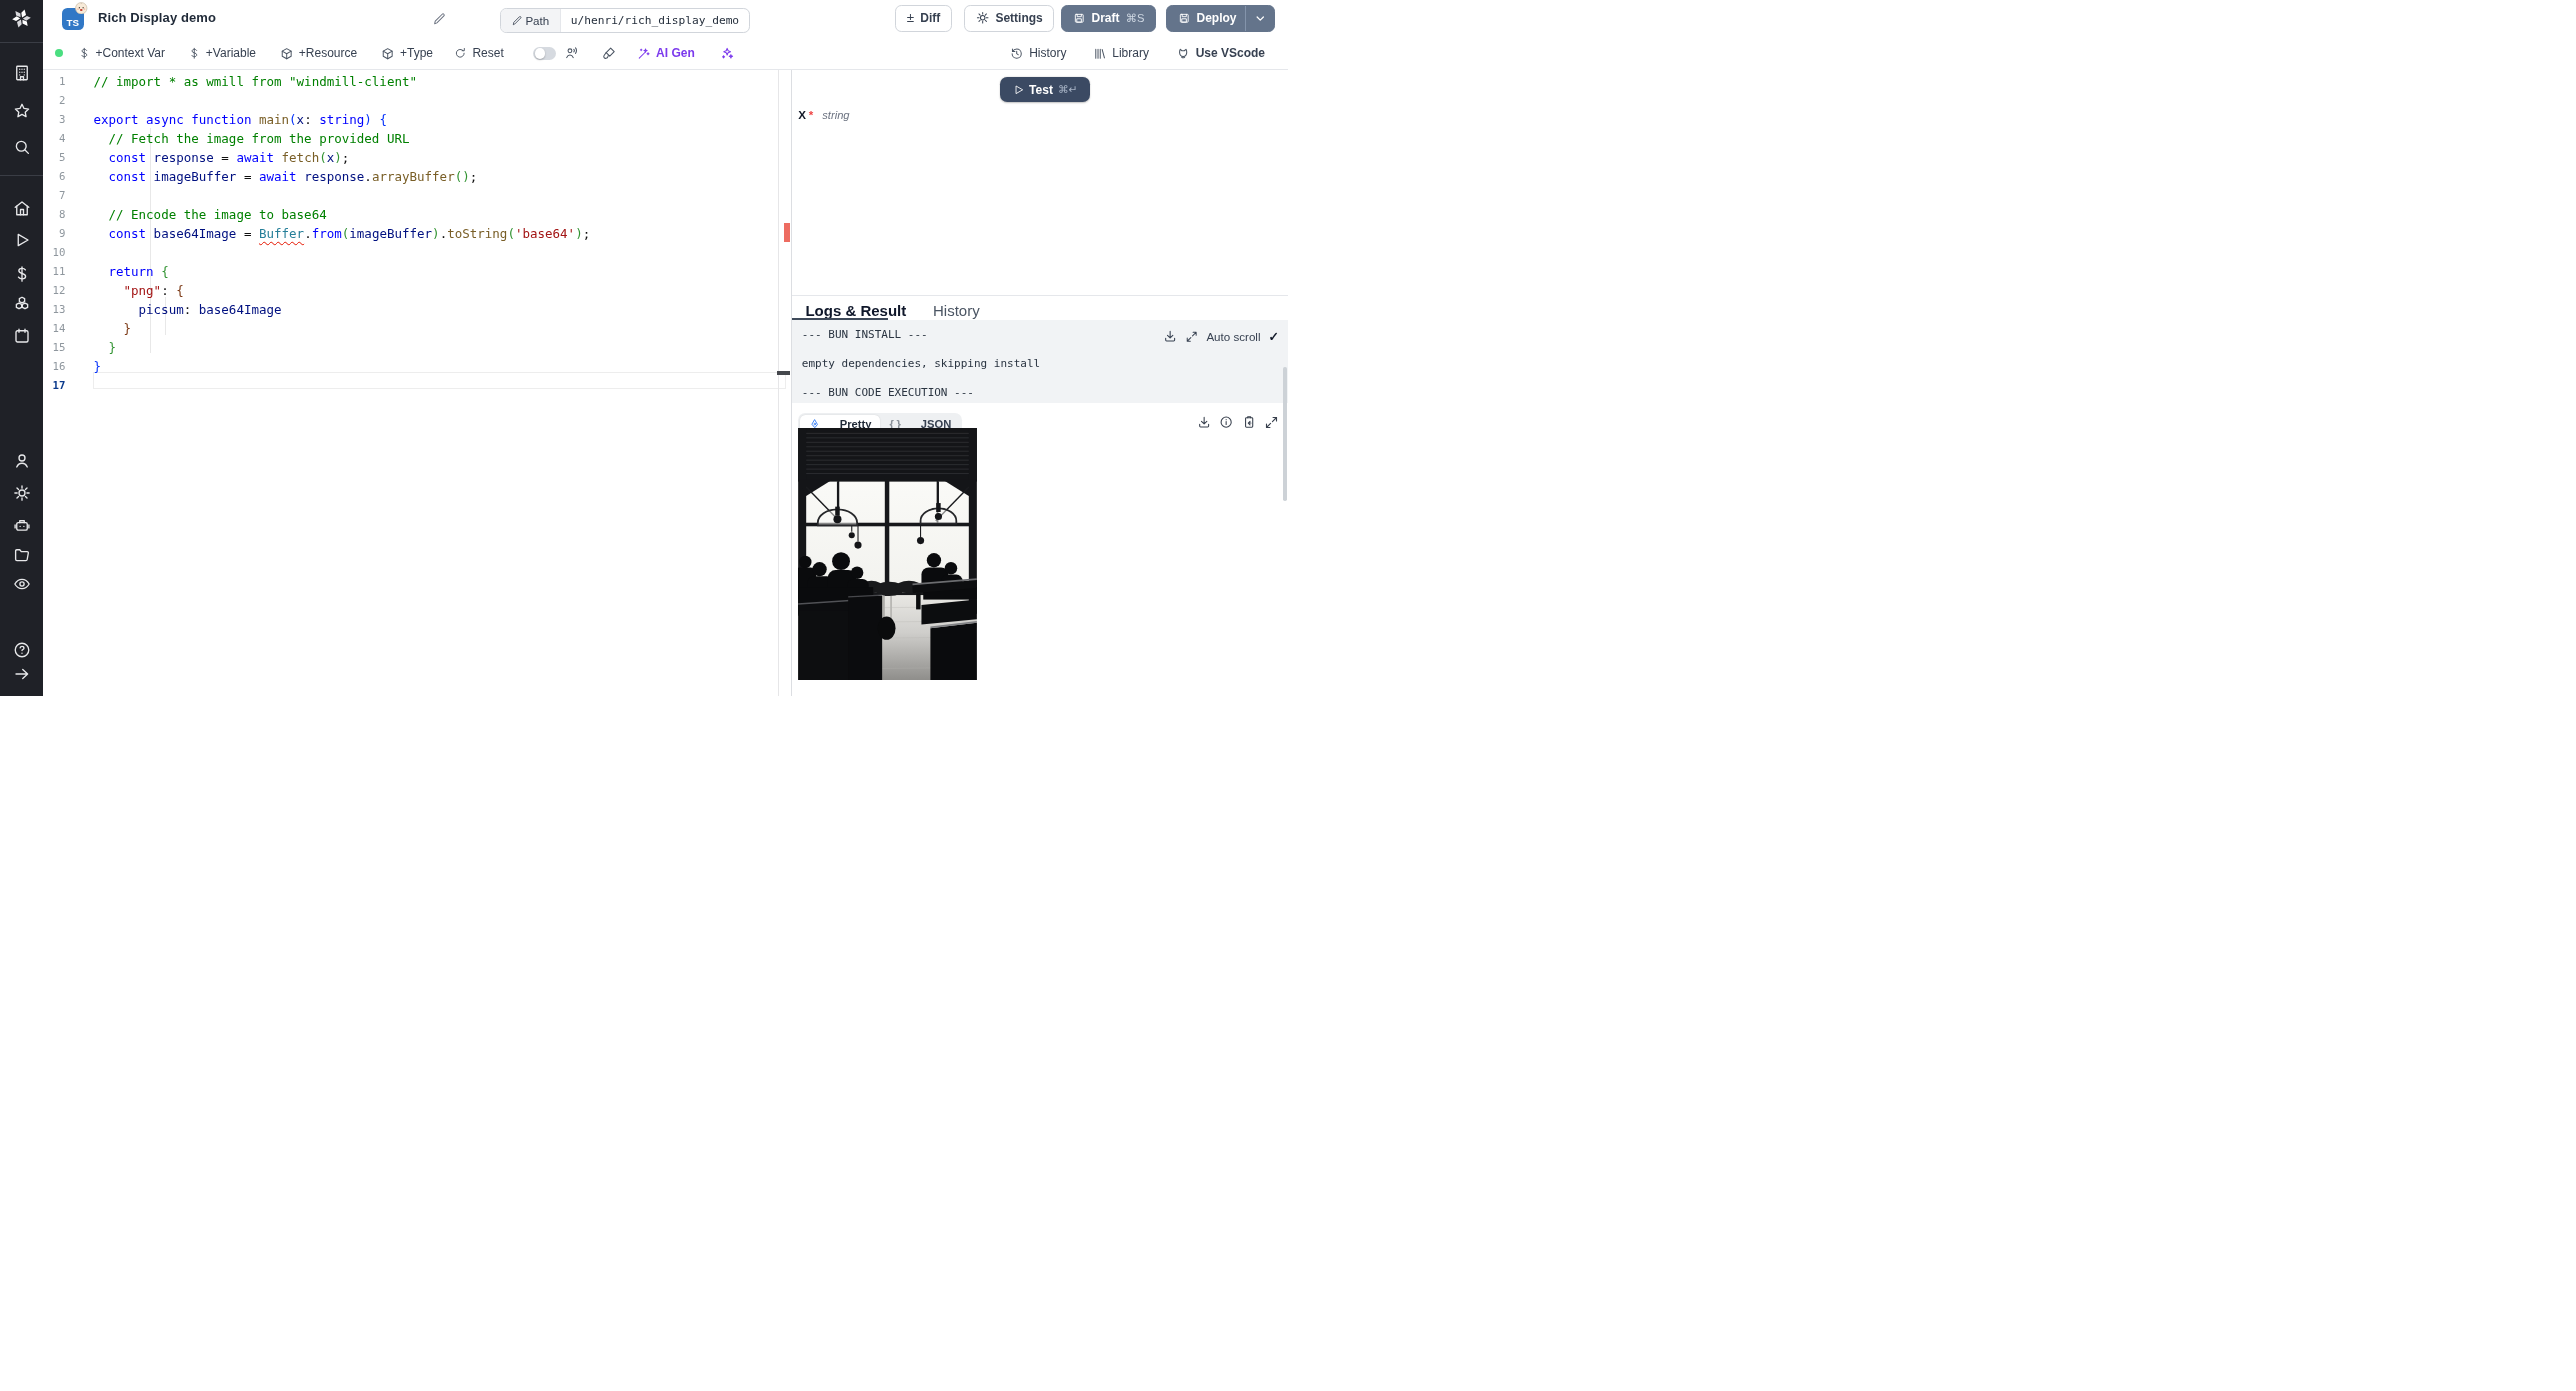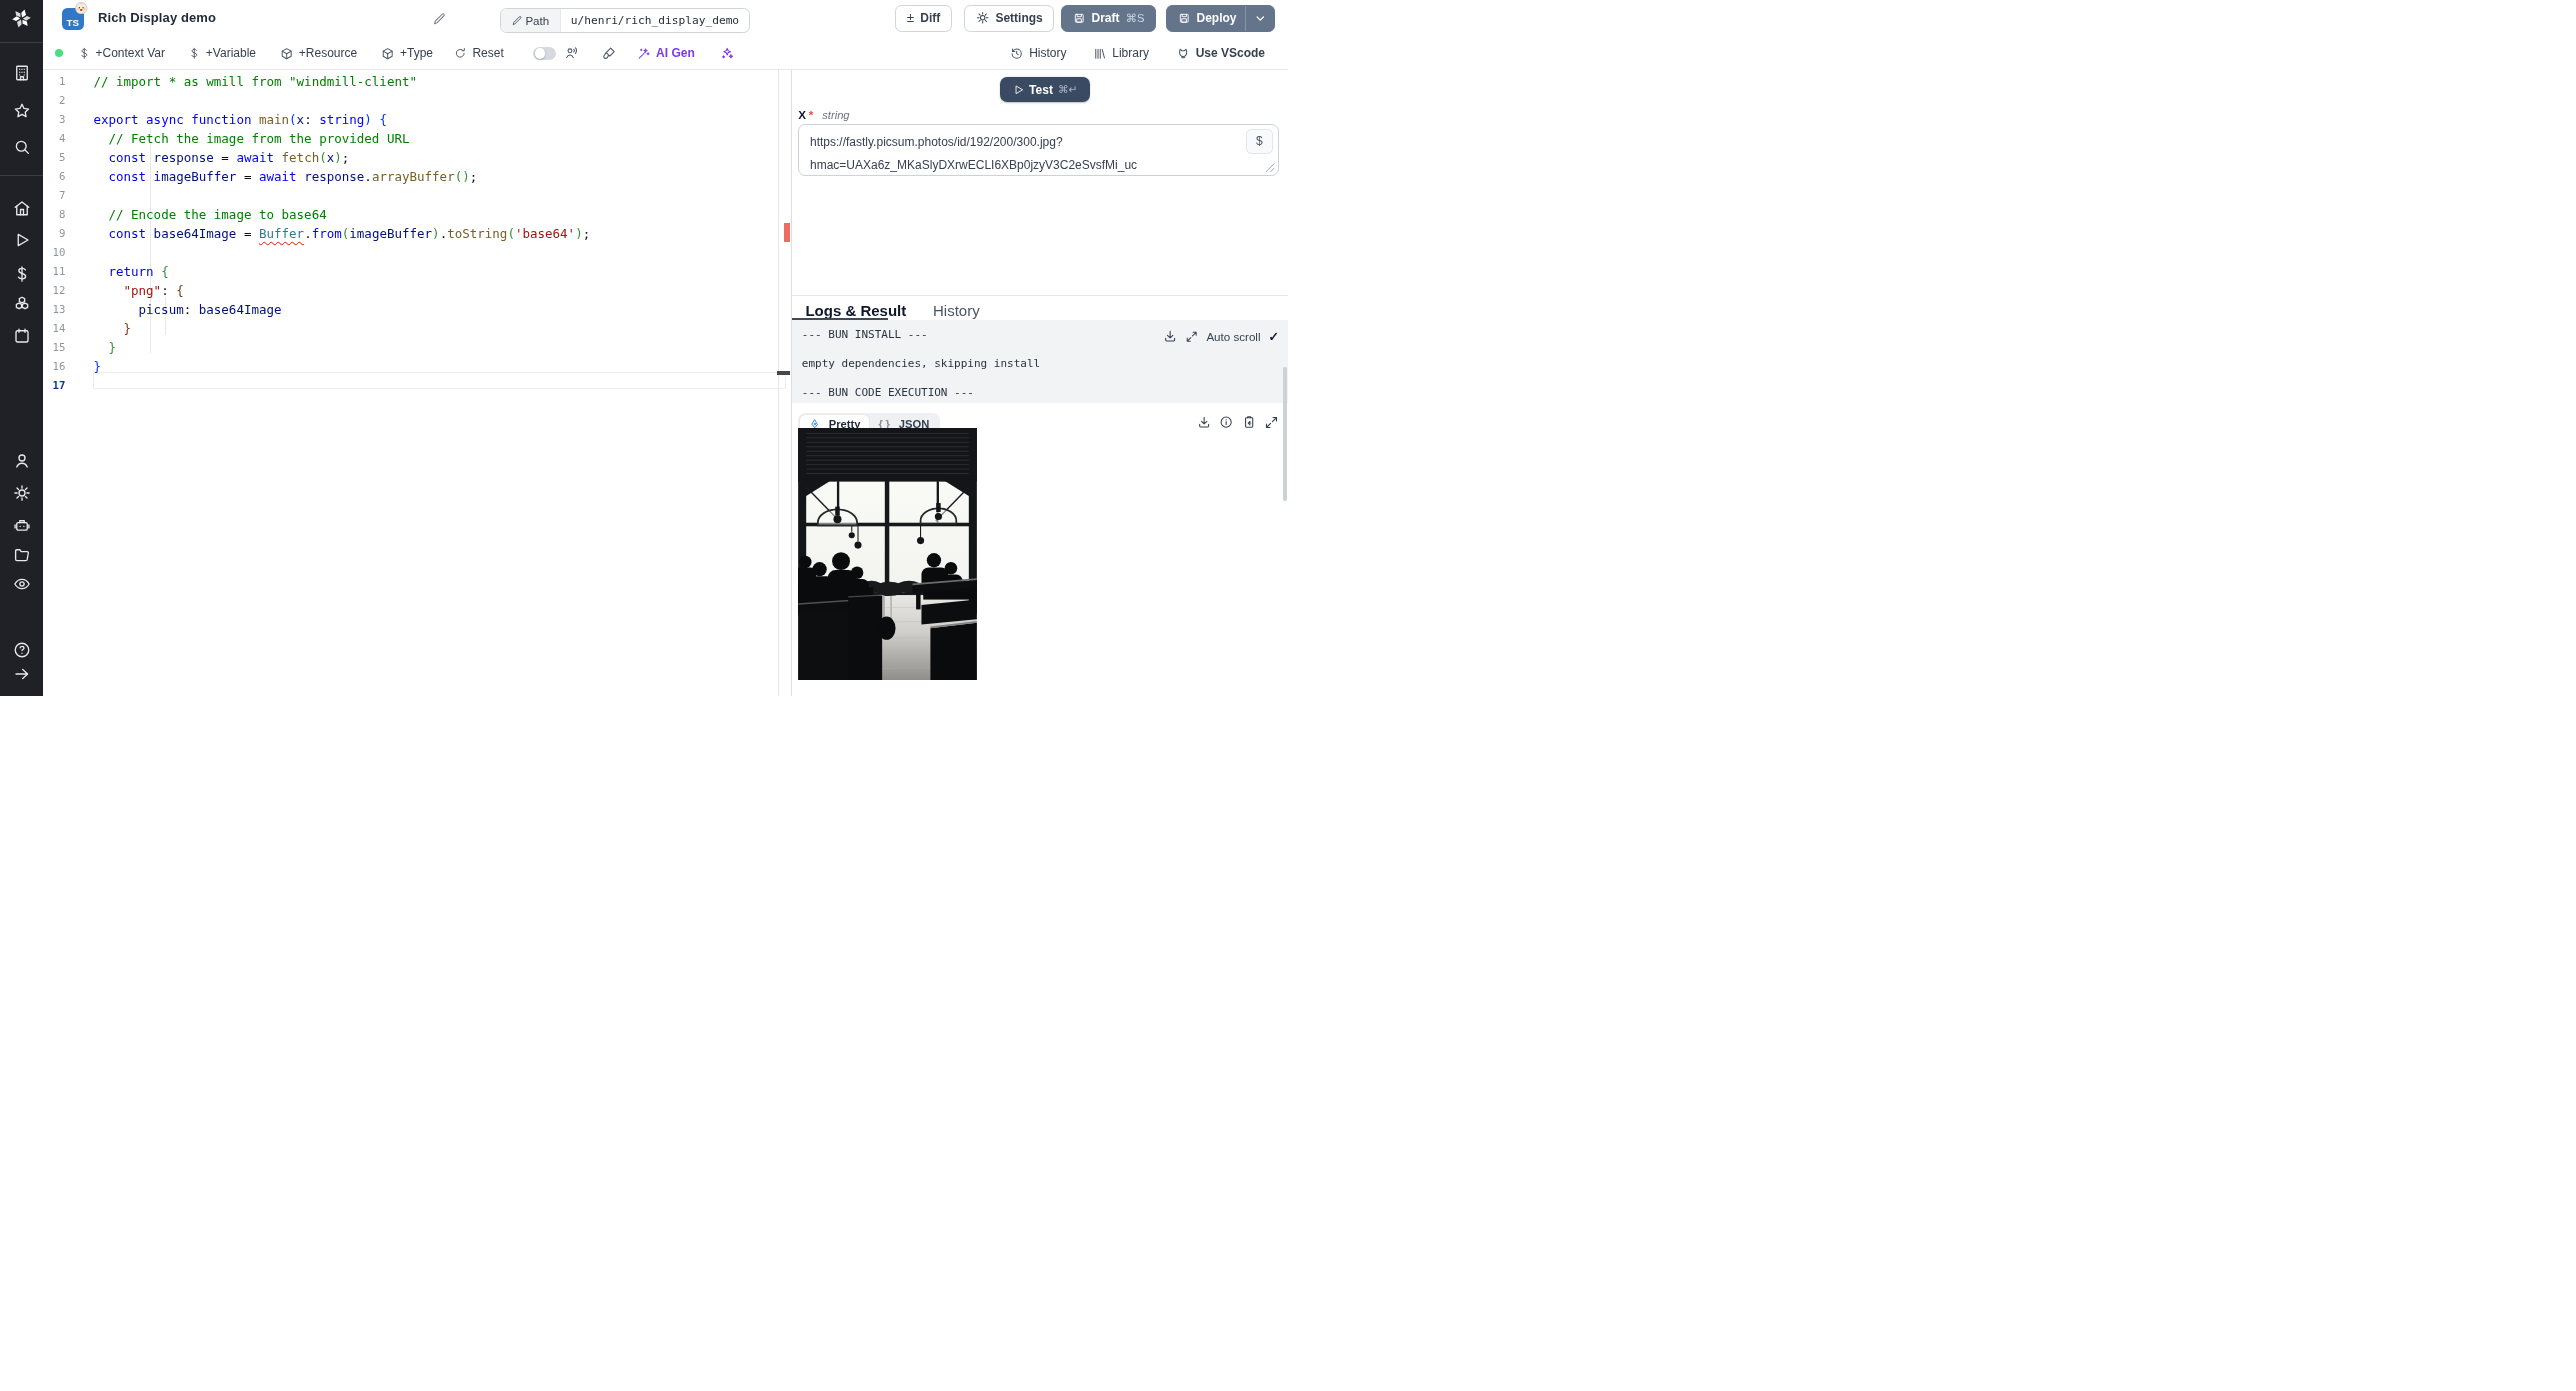--- a/index.html
+++ b/index.html
@@ -80,21 +80,21 @@
   .tab{padding:0 13.4px;font-size:15px;display:flex;align-items:center;cursor:pointer;color:#4b5563;font-weight:500;}
   .tab.active{color:#0f172a;font-weight:600;}
   .tabline{left:0;top:248px;width:96px;height:2.7px;background:#3f4a5a;}
   .tabborder{left:0;top:250px;width:496px;height:0.9px;background:#d8dbdf;}
   .logbox{left:0;top:250px;width:496px;height:83px;background:#f1f3f5;padding:5.4px 0 0 9.8px;box-sizing:border-box;}
   .logline{font-family:"DejaVu Sans Mono",monospace;font-size:11px;color:#2a3441;height:19.7px;line-height:19.7px;margin-bottom:9px;white-space:pre;}
   .logctl{right:9px;top:259px;display:flex;align-items:center;gap:8px;color:#374151;}
   .logctl .lbl{font-size:11.6px;font-weight:500;}
   .check{font-size:12.5px;font-weight:700;color:#111827;}
   .segctl{left:6.3px;top:343px;height:22.4px;background:#eef0f2;border-radius:7.2px;display:flex;align-items:center;padding:1.8px;box-sizing:border-box;}
-  .seg{height:19px;display:flex;align-items:center;gap:8px;padding:0 9px;border-radius:5.4px;font-size:11.2px;font-weight:600;color:#374151;cursor:pointer;}
+  .seg{height:19px;display:flex;align-items:center;gap:19px;padding:0 9px;border-radius:5.4px;font-size:11.2px;font-weight:600;color:#374151;cursor:pointer;}
   .seg.active{background:#fff;box-shadow:0 0.9px 1.8px rgba(0,0,0,.12);color:#1f2937;}
   .seg .nib{color:#3b82f6;}
   .braces{color:#8a9199;font-weight:600;font-size:11.2px;letter-spacing:0.9px;}
   .resicons{right:9px;top:345px;display:flex;align-items:center;gap:8px;color:#39414e;}
   .photo{left:6.3px;top:358px;width:179px;height:252px;}
   .rscroll{left:491px;top:297px;width:3.6px;height:134px;border-radius:1.8px;background:#cdd2d7;}
 </style>
 </head>
 <body>
 
@@ -437,30 +437,20 @@
       <span>Test</span>
       <span class="shortcut">⌘↵</span>
     </div>
 
     <div class="abs arglabel">
       <span class="argname">x</span>
       <span class="argreq">*</span>
       <span class="argtype">string</span>
     </div>
 
-    <div class="abs arginput">
-      <div id="arg-line1">https://fastly.picsum.photos/id/192/200/300.jpg?</div>
-      <div id="arg-line2">hmac=UAXa6z_MKaSlyDXrwECLI6XBp0jzyV3C2eSvsfMi_uc</div>
-      <span class="abs dollarchip">$</span>
-      <span class="abs ic resize-h">
-        <svg viewBox="0 0 11 11">
-            <path d="M10 1L1 10M10 6l-4 4" stroke="currentColor" stroke-width="1.1" fill="none" stroke-linecap="round"></path>
-          </svg>
-      </span>
-    </div>
 
     <div class="abs secdiv"></div>
 
     <div class="abs tabs">
       <span class="tab active">Logs &amp; Result</span>
       <span class="tab">History</span>
     </div>
     <div class="abs tabline"></div>
     <div class="abs tabborder"></div>
 

